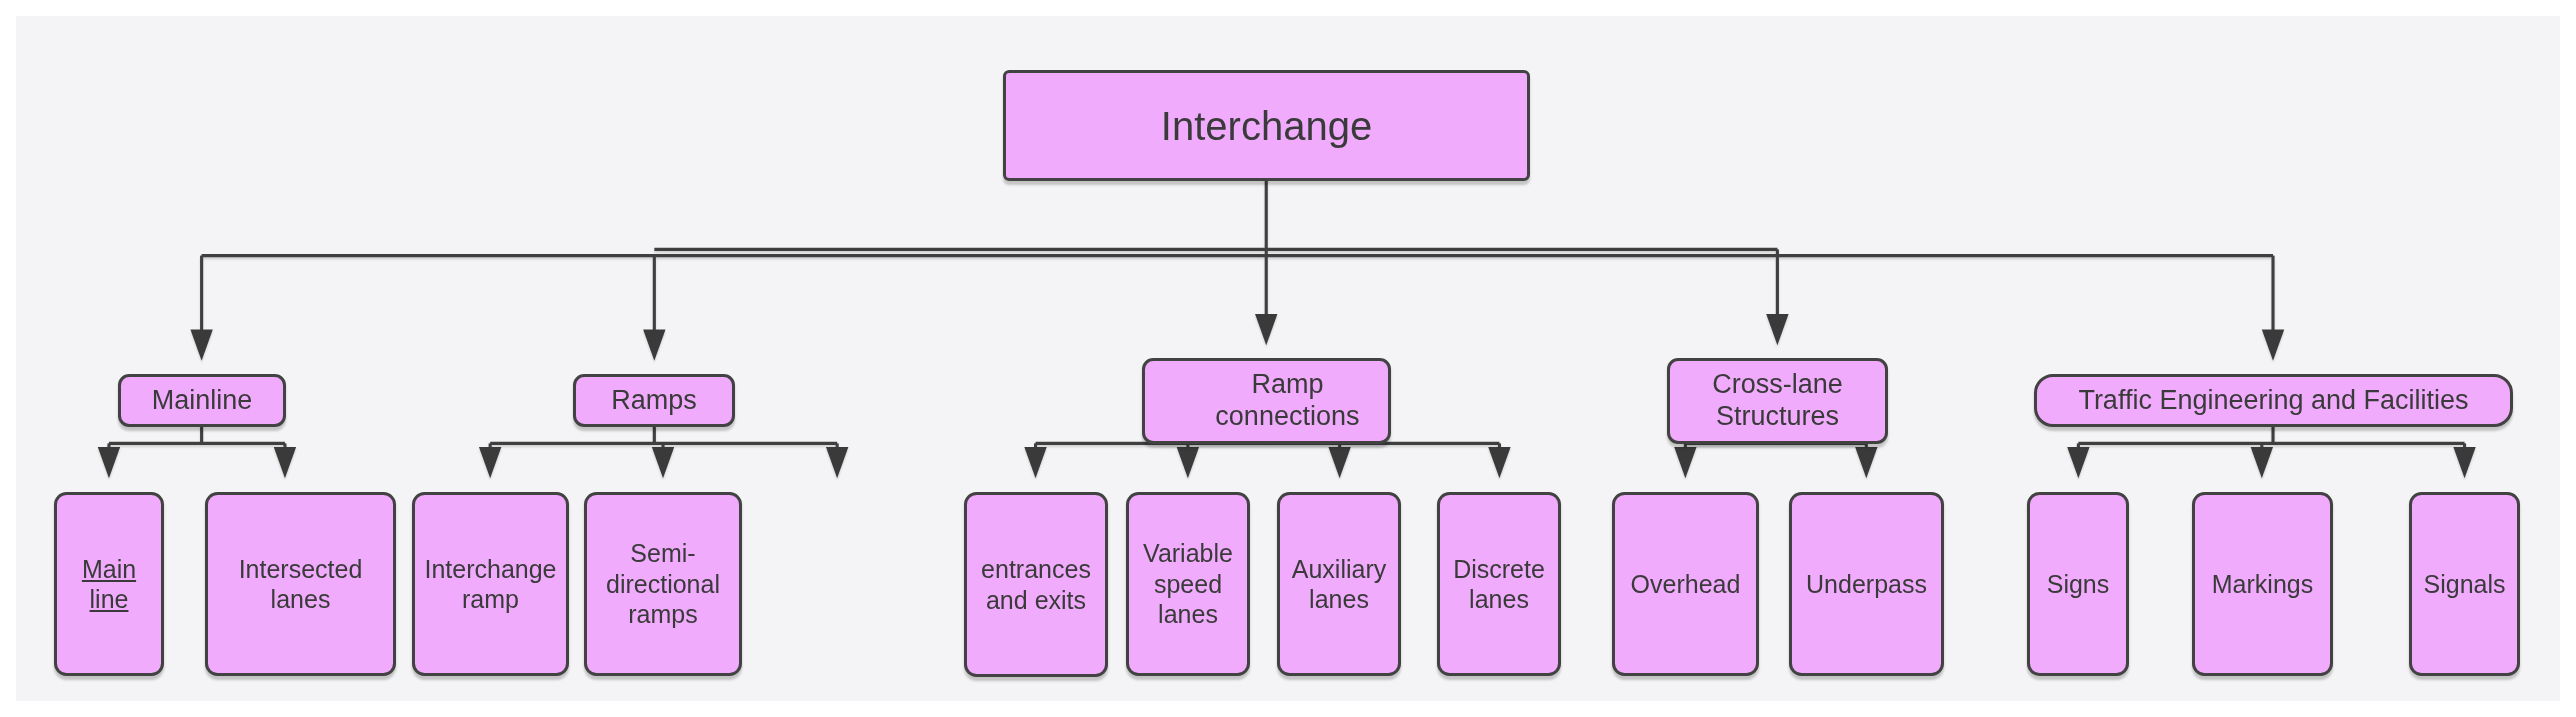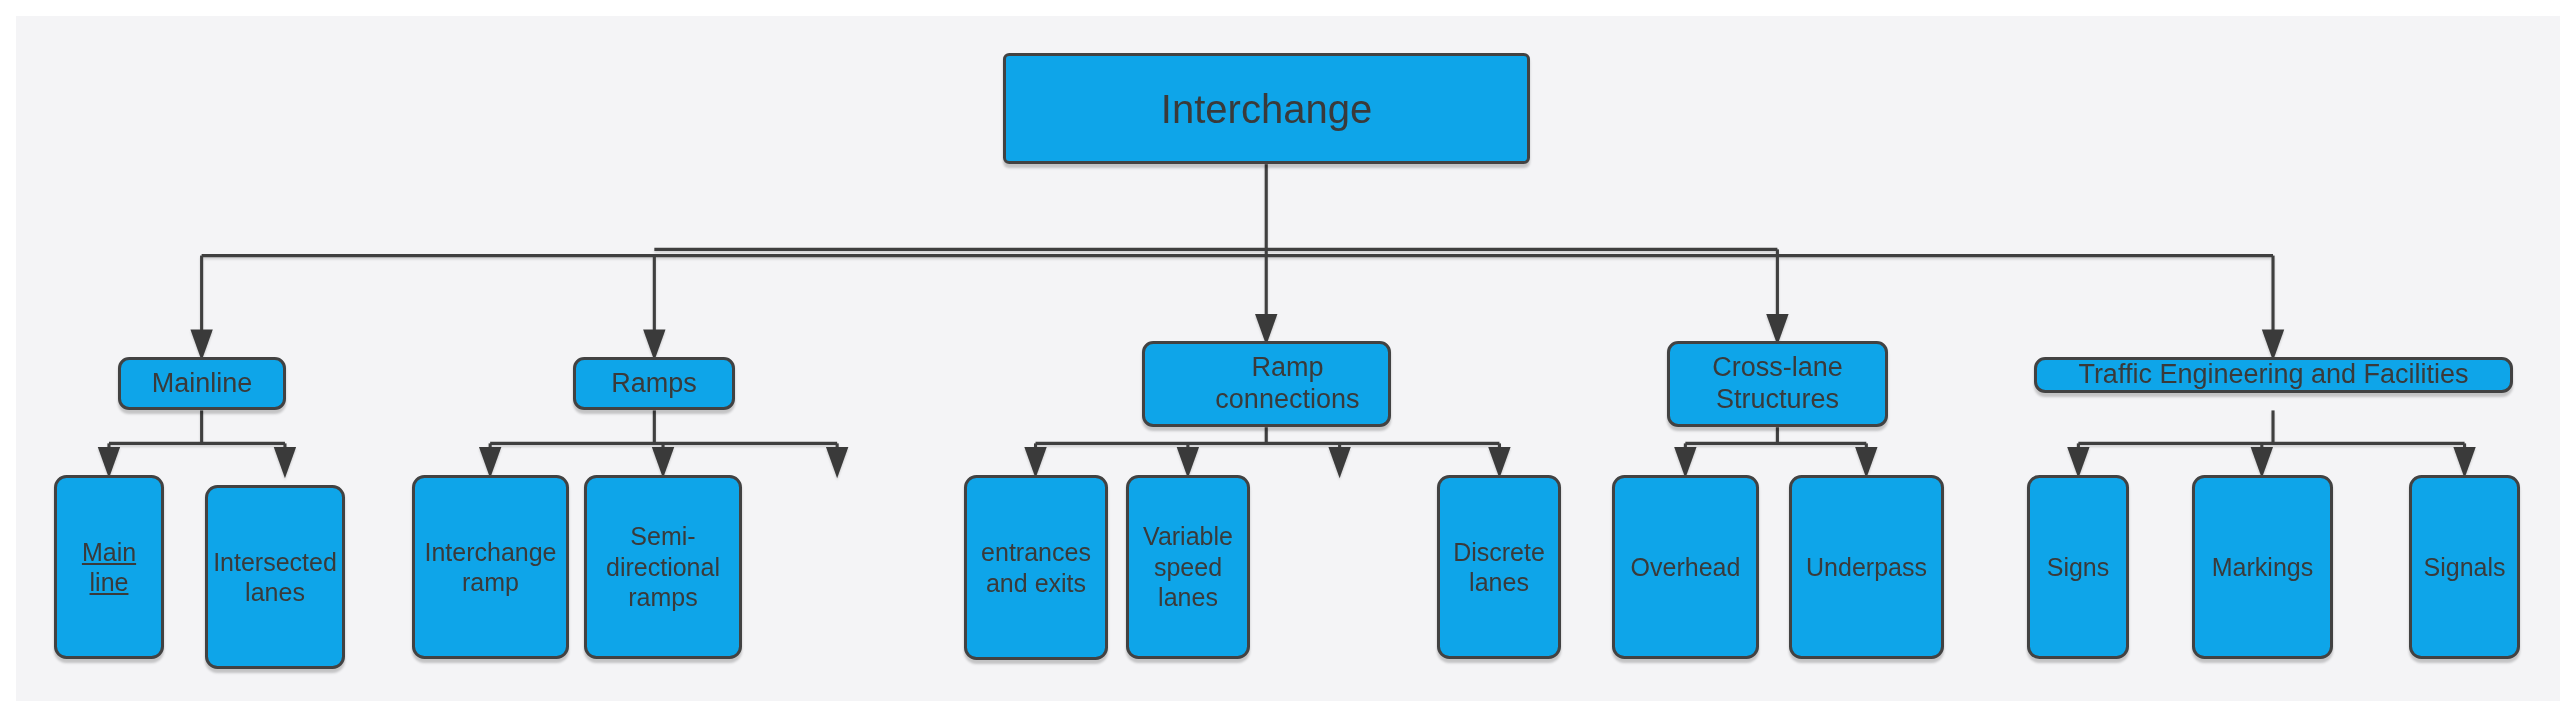--- a/index.html
+++ b/index.html
@@ -1,23 +1,23 @@
 <!DOCTYPE html>
 <html style="font-size:10px"><head>
 <meta charset="utf-8">
 <style>
   html,body{margin:0;padding:0;background:#ffffff;}
   .stage{position:relative;width:2576px;height:717px;background:#ffffff;overflow:hidden;
          font-family:"Liberation Sans",sans-serif;color:#3a3a3a;}
   .panel{position:absolute;left:16px;top:16px;width:2544px;height:685px;background:#f4f4f6;}
   .wires{position:absolute;left:0;top:0;width:2576px;height:717px;
          filter:drop-shadow(0 2.5px 1.2px rgba(0,0,0,0.15));}
-  .node{position:absolute;box-sizing:border-box;background:#0ea5e9;border:3.1px solid #424242;
+  .node{position:absolute;box-sizing:border-box;background:#f0abfc;border:3.1px solid #424242;
         display:flex;align-items:center;justify-content:center;text-align:center;
-        box-shadow:0 3.7px 2.5px rgba(0,0,0,0.20);}
+        box-shadow:0 3.7px 2.5px rgba(0,0,0,0.20);margin-top:17px;}
   .root{border-radius:6.2px;font-size:40px;line-height:1.15;}
   .branch{border-radius:11.2px;font-size:27px;line-height:1.18;padding:2.5px 6.2px;}
   .leaf{border-radius:12.4px;font-size:25px;line-height:1.22;padding:5px 7.5px;}
 </style>
 </head>
 <body>
 
 <div class="stage">
   <div class="panel"></div>
 
@@ -98,41 +98,44 @@
   </div>
   <div class="node branch" style="left:573px;top:357px;width:162px;height:53px;">
     <span>Ramps</span>
   </div>
   <div class="node branch" style="left:1142px;top:341px;width:249px;height:86px;padding-left:48px;">
     <span>Ramp connections</span>
   </div>
   <div class="node branch" style="left:1667px;top:341px;width:221px;height:86px;">
     <span>Cross-lane Structures</span>
   </div>
-  <div class="node branch" style="left:2034px;top:357px;width:479px;height:36px;">
+  <div class="node branch" style="left:2034px;top:357px;width:479px;height:53px;border-radius:19px;">
     <span>Traffic Engineering and Facilities</span>
   </div>
 
   <div class="node leaf" style="left:54px;top:475px;width:110px;height:184px;text-decoration:underline;">
     <span>Main line</span>
   </div>
-  <div class="node leaf" style="left:205px;top:485px;width:140px;height:184px;align-items:center;">
+  <div class="node leaf" style="left:205px;top:475px;width:191px;height:184px;align-items:center;">
     <span>Intersected lanes</span>
   </div>
   <div class="node leaf" style="left:412px;top:475px;width:157px;height:184px;">
     <span>Interchange ramp</span>
   </div>
   <div class="node leaf" style="left:584px;top:475px;width:158px;height:184px;">
     <span>Semi-directional ramps</span>
   </div>
   <div class="node leaf" style="left:964px;top:475px;width:144px;height:185px;">
     <span>entrances and exits</span>
   </div>
   <div class="node leaf" style="left:1126px;top:475px;width:124px;height:184px;">
     <span>Variable speed lanes</span>
+  </div>
+  <div class="node leaf" style="left:1277px;top:475px;width:124px;height:184px;">
+    <span>Auxiliary lanes</span>
   </div>
   <div class="node leaf" style="left:1437px;top:475px;width:124px;height:184px;">
     <span>Discrete lanes</span>
   </div>
   <div class="node leaf" style="left:1612px;top:475px;width:147px;height:184px;">
     <span>Overhead</span>
   </div>
   <div class="node leaf" style="left:1789px;top:475px;width:155px;height:184px;">
     <span>Underpass</span>
   </div>

